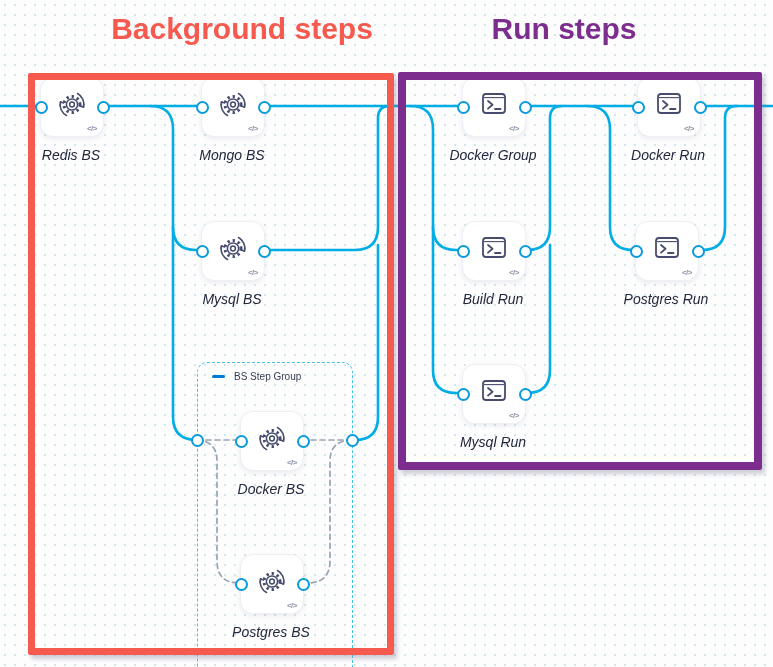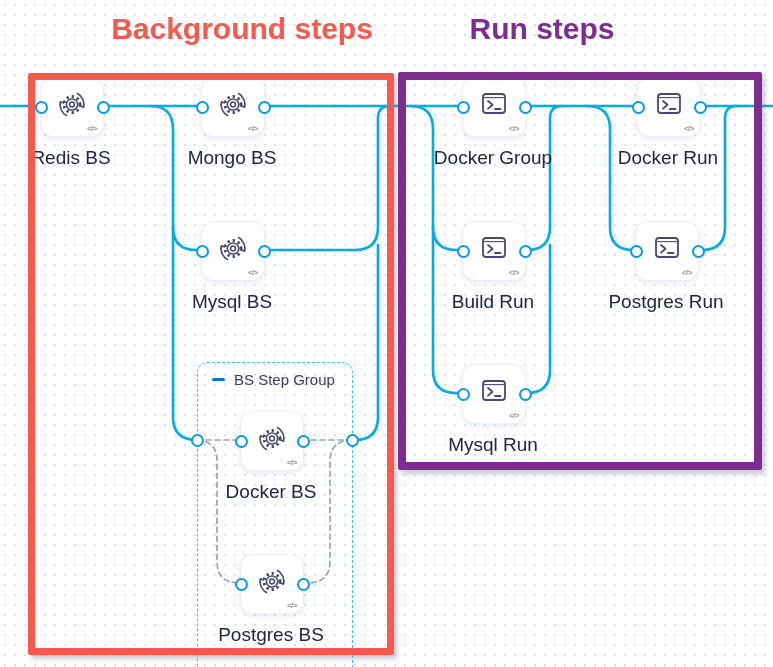--- a/index.html
+++ b/index.html
@@ -6,51 +6,51 @@
   .canvas{
     position:relative;width:773px;height:667px;overflow:hidden;
     background-color:#fdfdfe;
     background-image:radial-gradient(circle, rgba(140,198,210,.40) 1.1px, transparent 1.3px);
     background-size:10px 10px;
     font-family:"Liberation Sans", sans-serif;
   }
   .rtitle{position:absolute;top:12px;transform:translateX(-50%);
     font-size:30px;font-weight:bold;white-space:nowrap;z-index:6;}
   .bg-title{left:199px;color:#F6594E;margin-left:43px;}
-  .run-title{left:542px;color:#7D2D8E;}
+  .run-title{left:564px;color:#7D2D8E;}
 
   .region{position:absolute;box-sizing:border-box;border-radius:2px;z-index:5;
     box-shadow:3px 4px 4px rgba(125,125,150,.38);pointer-events:none;}
   .region.red{left:28px;top:73px;width:366px;height:582px;border:7px solid #F6594E;}
   .region.purple{left:398px;top:72px;width:364px;height:398px;border:8px solid #7D2D8E;}
 
   .group-box{position:absolute;left:197px;top:362px;width:156px;height:320px;
     border:1.5px dashed #41C4E4;border-radius:10px;z-index:1;box-sizing:border-box;}
   .group-header{position:absolute;left:212px;top:371px;display:flex;align-items:center;gap:9px;z-index:3;}
   .collapse-dash{width:13px;height:3.5px;background:#0278D5;border-radius:2px;}
-  .group-label{font-size:15px;color:#3A3E53;}
+  .group-label{font-size:10px;color:#3A3E53;}
 
   svg.wires{position:absolute;left:0;top:0;z-index:2;}
   .wire{fill:none;stroke:#00ADE4;stroke-width:2.6;stroke-linecap:round;}
   .dwire{fill:none;stroke:#9AA3B0;stroke-width:1.7;stroke-dasharray:5 4;stroke-linecap:round;}
 
   .node{position:absolute;width:62px;z-index:3;}
   .card{position:relative;width:62px;height:58px;background:#ffffff;
     border:1px solid #edeff5;border-radius:13px;
     box-shadow:0 2px 5px rgba(40,41,61,.08);cursor:pointer;}
   .ic{position:absolute;left:15px;top:10px;}
   .code{position:absolute;right:6px;bottom:3px;font-size:8px;font-weight:bold;
     color:#9093A9;letter-spacing:-0.5px;}
   .port{position:absolute;width:13px;height:13px;box-sizing:border-box;
     border:2.6px solid #0A9BDE;background:#fff;border-radius:50%;top:22.5px;z-index:4;}
   .pl{left:-6.5px;} .pr{right:-6.5px;}
   .gport{position:absolute;width:13px;height:13px;box-sizing:border-box;
     border:2.6px solid #0A9BDE;background:#fff;border-radius:50%;z-index:4;}
   .nlabel{position:absolute;top:70px;left:50%;transform:translateX(-50%);
-    white-space:nowrap;font-size:19px;color:#23273C;}
+    white-space:nowrap;font-size:14px;color:#23273C;font-style:italic;}
 </style>
 </head>
 <body>
 
 <div class="canvas">
 
   <svg class="wires" width="773" height="667" viewBox="0 0 773 667">
     <path class="wire" d="M0 106 H40"></path>
     <path class="wire" d="M102 106 H201"></path>
     <path class="wire" d="M263 106 H462"></path>

